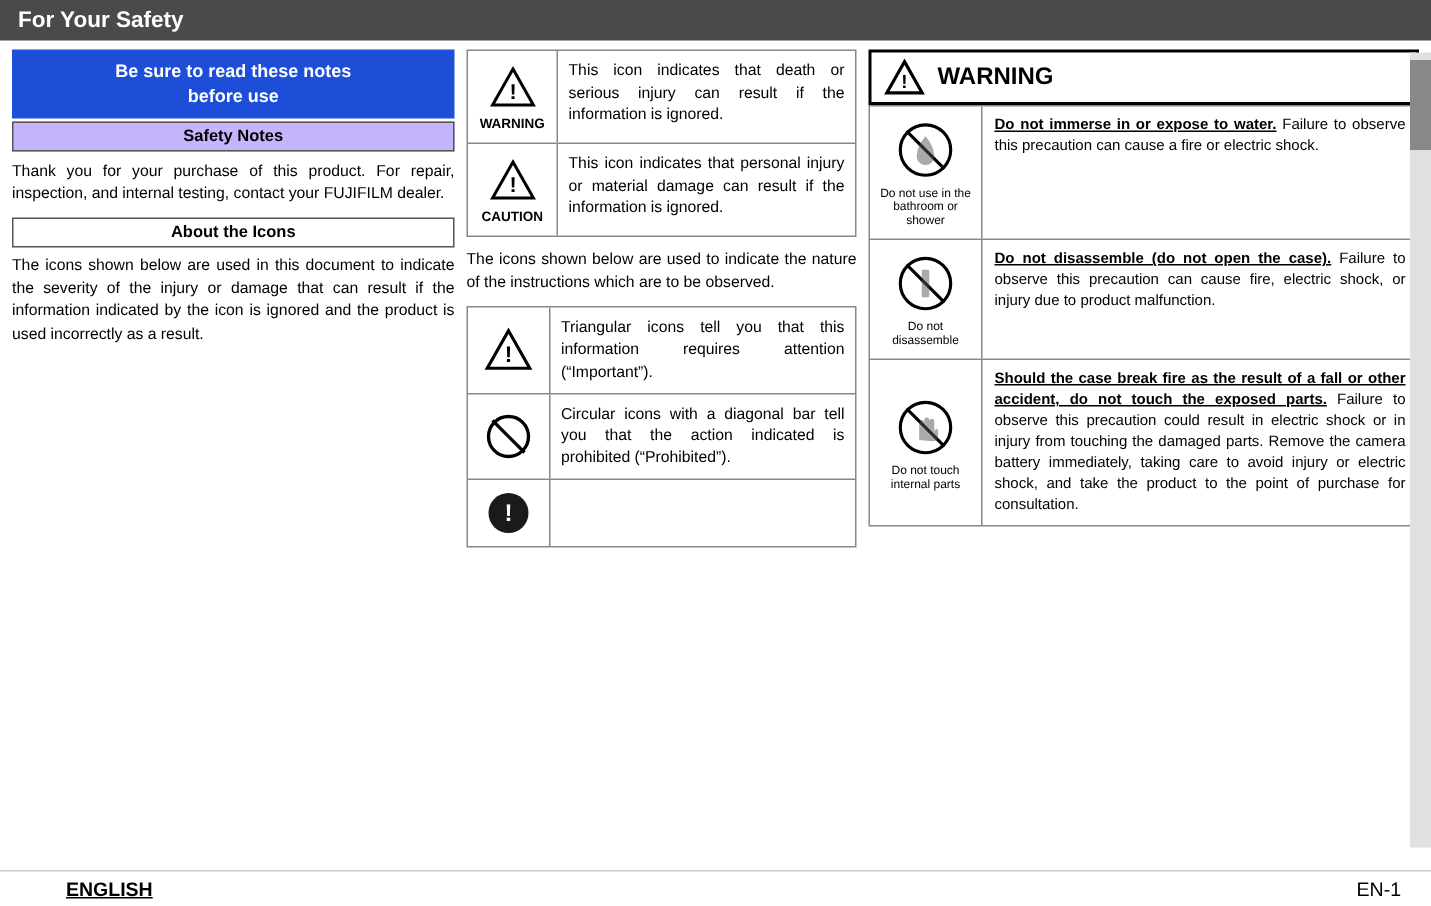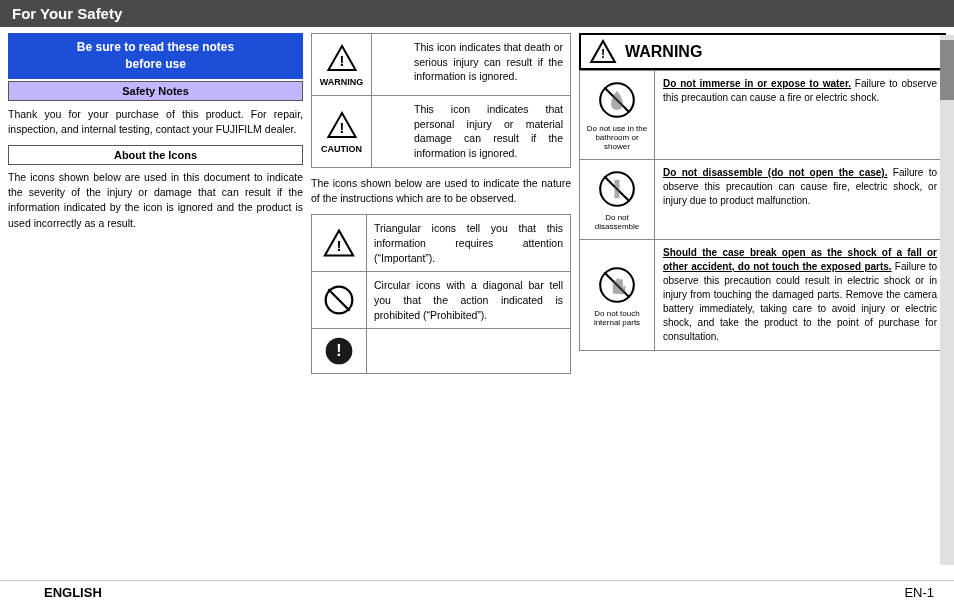--- a/index.html
+++ b/index.html
@@ -143,21 +143,20 @@
       font-weight: bold;
       text-align: center;
       margin-top: 3px;
     }
 
     .desc-cell {
       padding: 6px 7px;
       font-size: 10.5px;
       line-height: 1.4;
       text-align: justify;
-      margin-left: 35px;
     }
 
     .icons-used-text {
       font-size: 10.5px;
       line-height: 1.45;
       margin-top: 8px;
       margin-bottom: 8px;
       text-align: justify;
     }
 
@@ -260,20 +259,21 @@
       display: flex;
       justify-content: space-between;
       align-items: center;
       padding: 4px 20px;
       border-top: 1px solid #ccc;
     }
 
     .footer-english {
       font-size: 13px;
       font-weight: bold;
+      text-decoration: underline;
       padding-left: 24px;
     }
 
     .footer-page {
       font-size: 13px;
     }
 
     
     .triangle-icon {
       width: 32px;
@@ -432,21 +432,21 @@
           <div class="right-icon-cell">
             <svg width="42" height="42" viewBox="0 0 50 50">
               <circle cx="25" cy="25" r="20" fill="none" stroke="#000" stroke-width="2.5"></circle>
               <line x1="10" y1="10" x2="40" y2="40" stroke="#000" stroke-width="2.5"></line>
 
               <path d="M20,35 L20,22 Q20,19 22,19 Q24,19 24,22 L24,19 Q24,17 26,17 Q28,17 28,19 L28,20 Q28,18 30,18 Q32,18 32,20 L32,28 Q33,26 34,26 Q35,26 35,28 L35,32 Q35,36 31,36 Z" fill="#555" opacity="0.5"></path>
             </svg>
             <span class="right-icon-label">Do not touch internal parts</span>
           </div>
           <div class="right-desc-cell">
-            <strong><u>Should the case break open as the shock of a fall or other accident, do not touch the exposed parts.</u></strong> Failure to observe this precaution could result in electric shock or in injury from touching the damaged parts. Remove the camera battery immediately, taking care to avoid injury or electric shock, and take the product to the point of purchase for consultation.
+            <strong><u>Should the case break fire as the result of a fall or other accident, do not touch the exposed parts.</u></strong> Failure to observe this precaution could result in electric shock or in injury from touching the damaged parts. Remove the camera battery immediately, taking care to avoid injury or electric shock, and take the product to the point of purchase for consultation.
           </div>
         </div>
       </div>
     </div>
 
   </div>
 
   <div class="footer">
     <span class="footer-english">ENGLISH</span>
     <span class="footer-page">EN-1</span>

